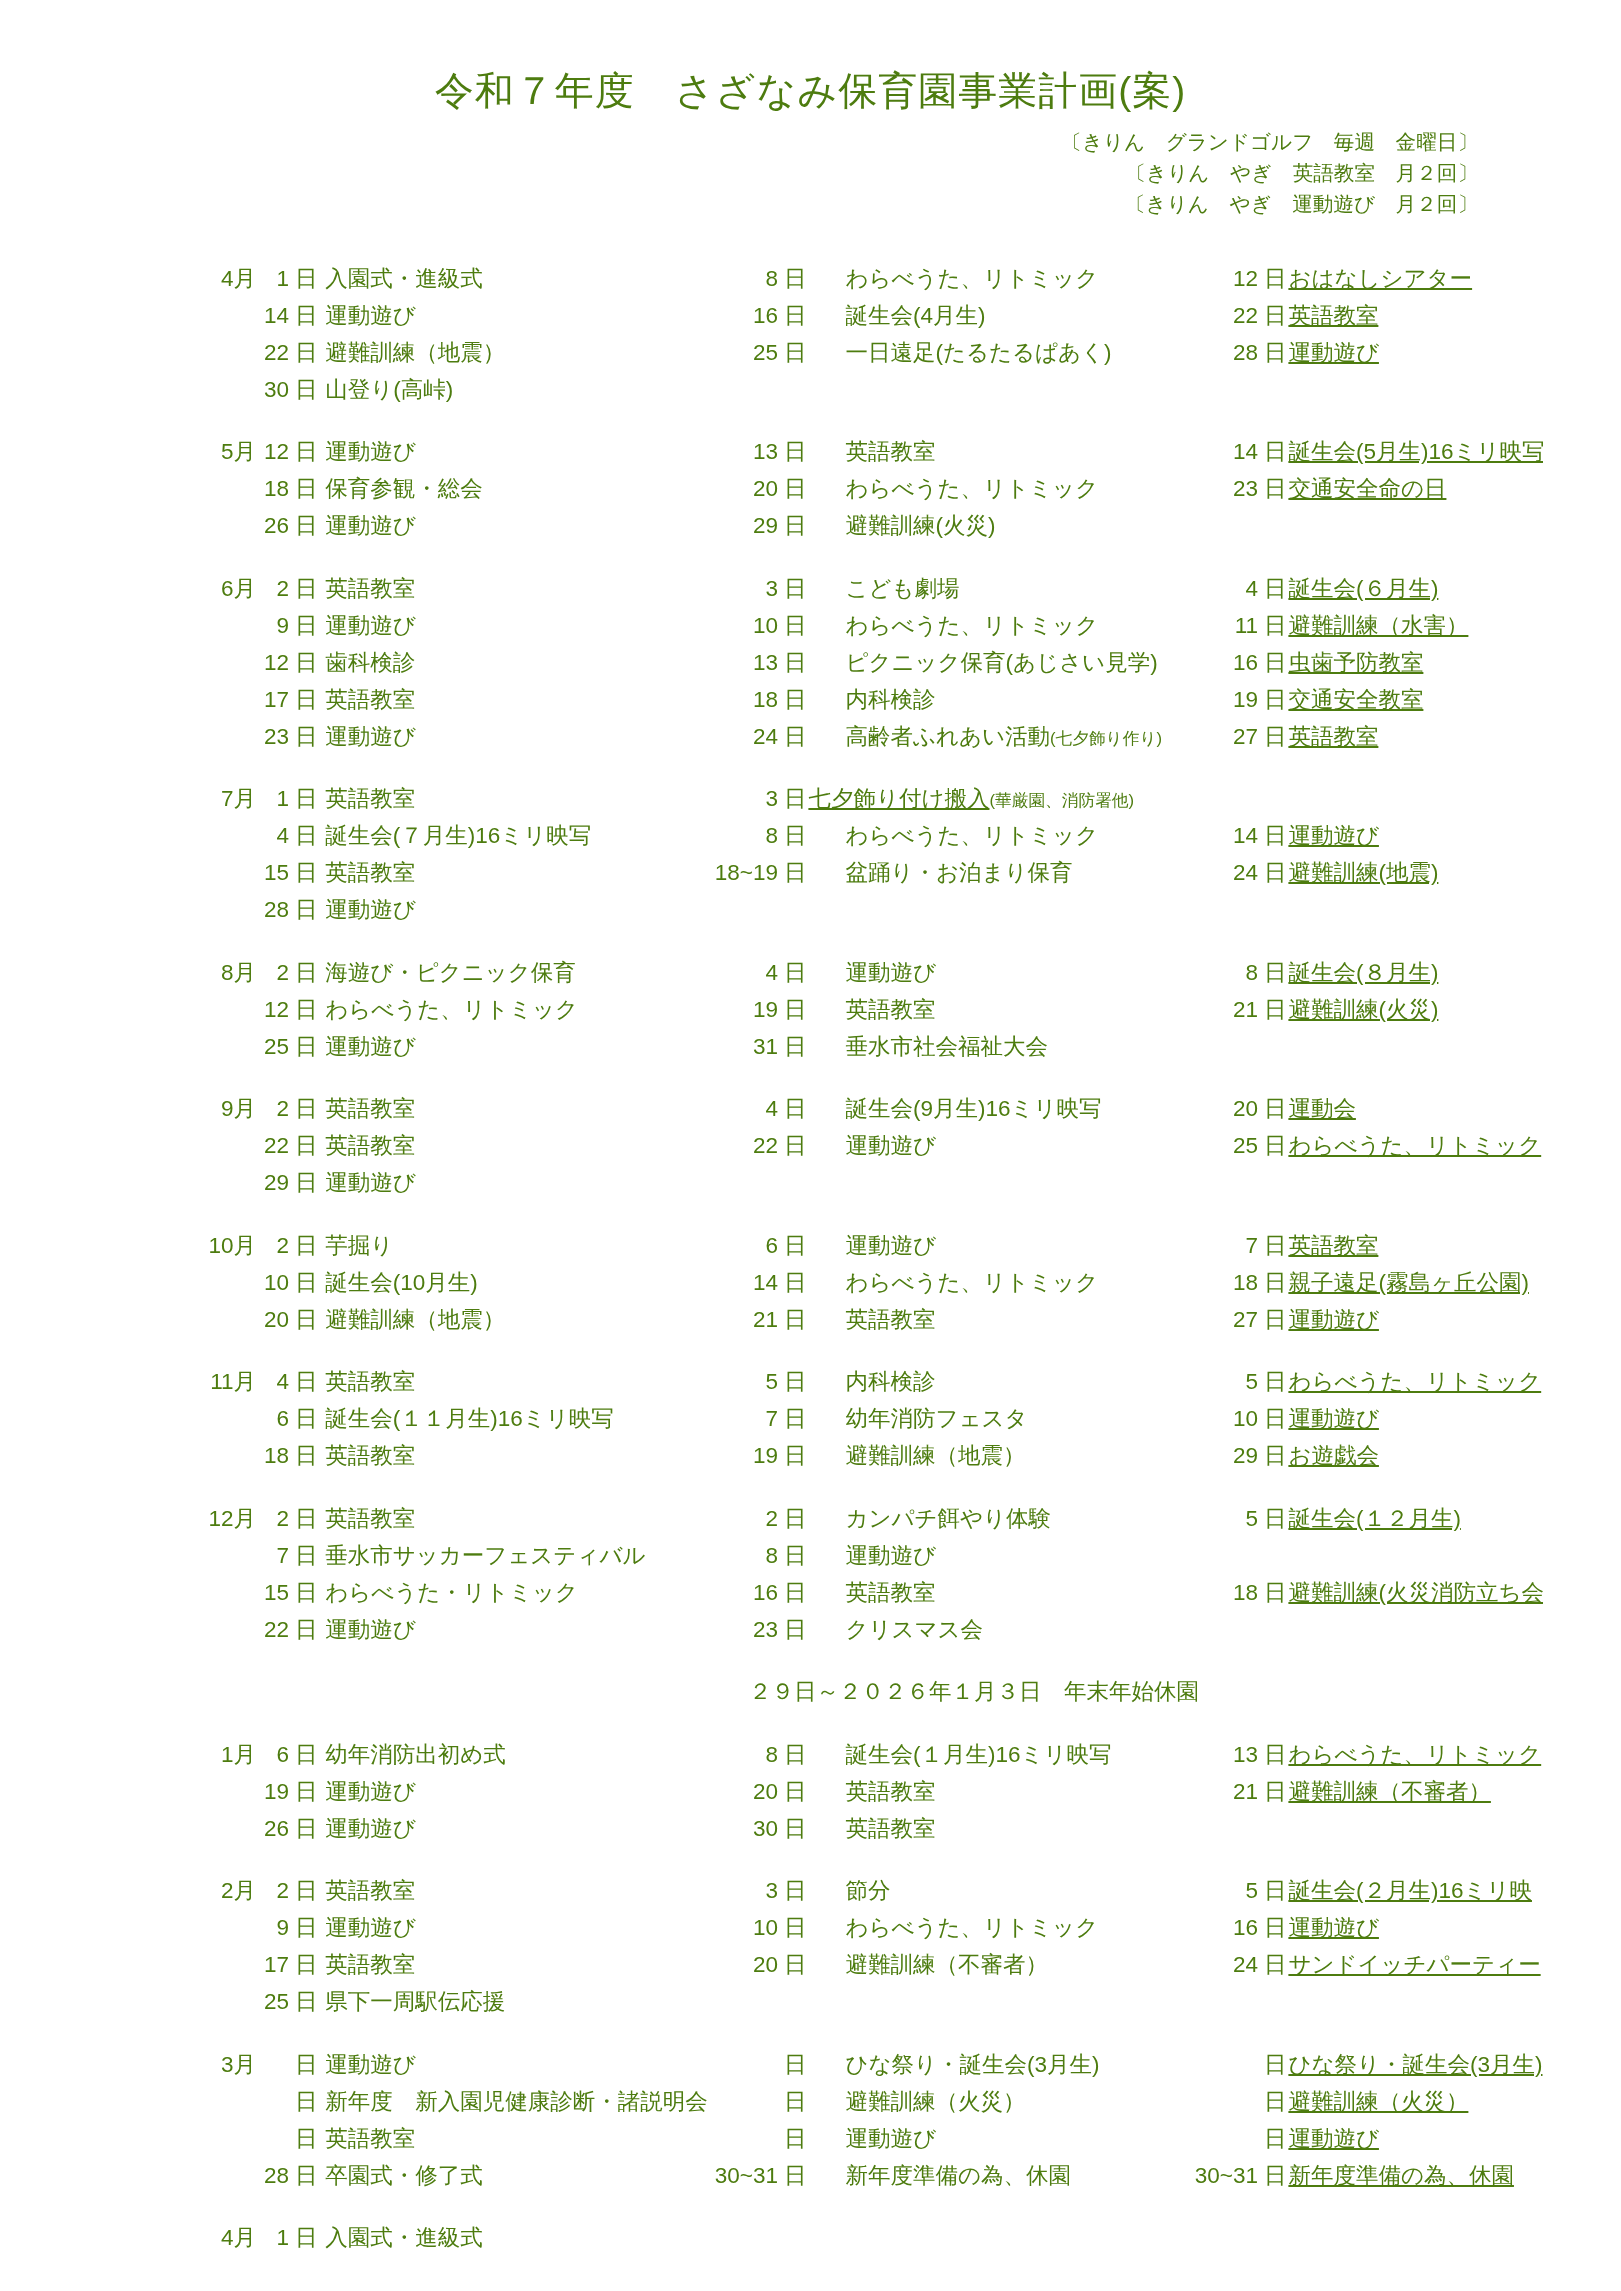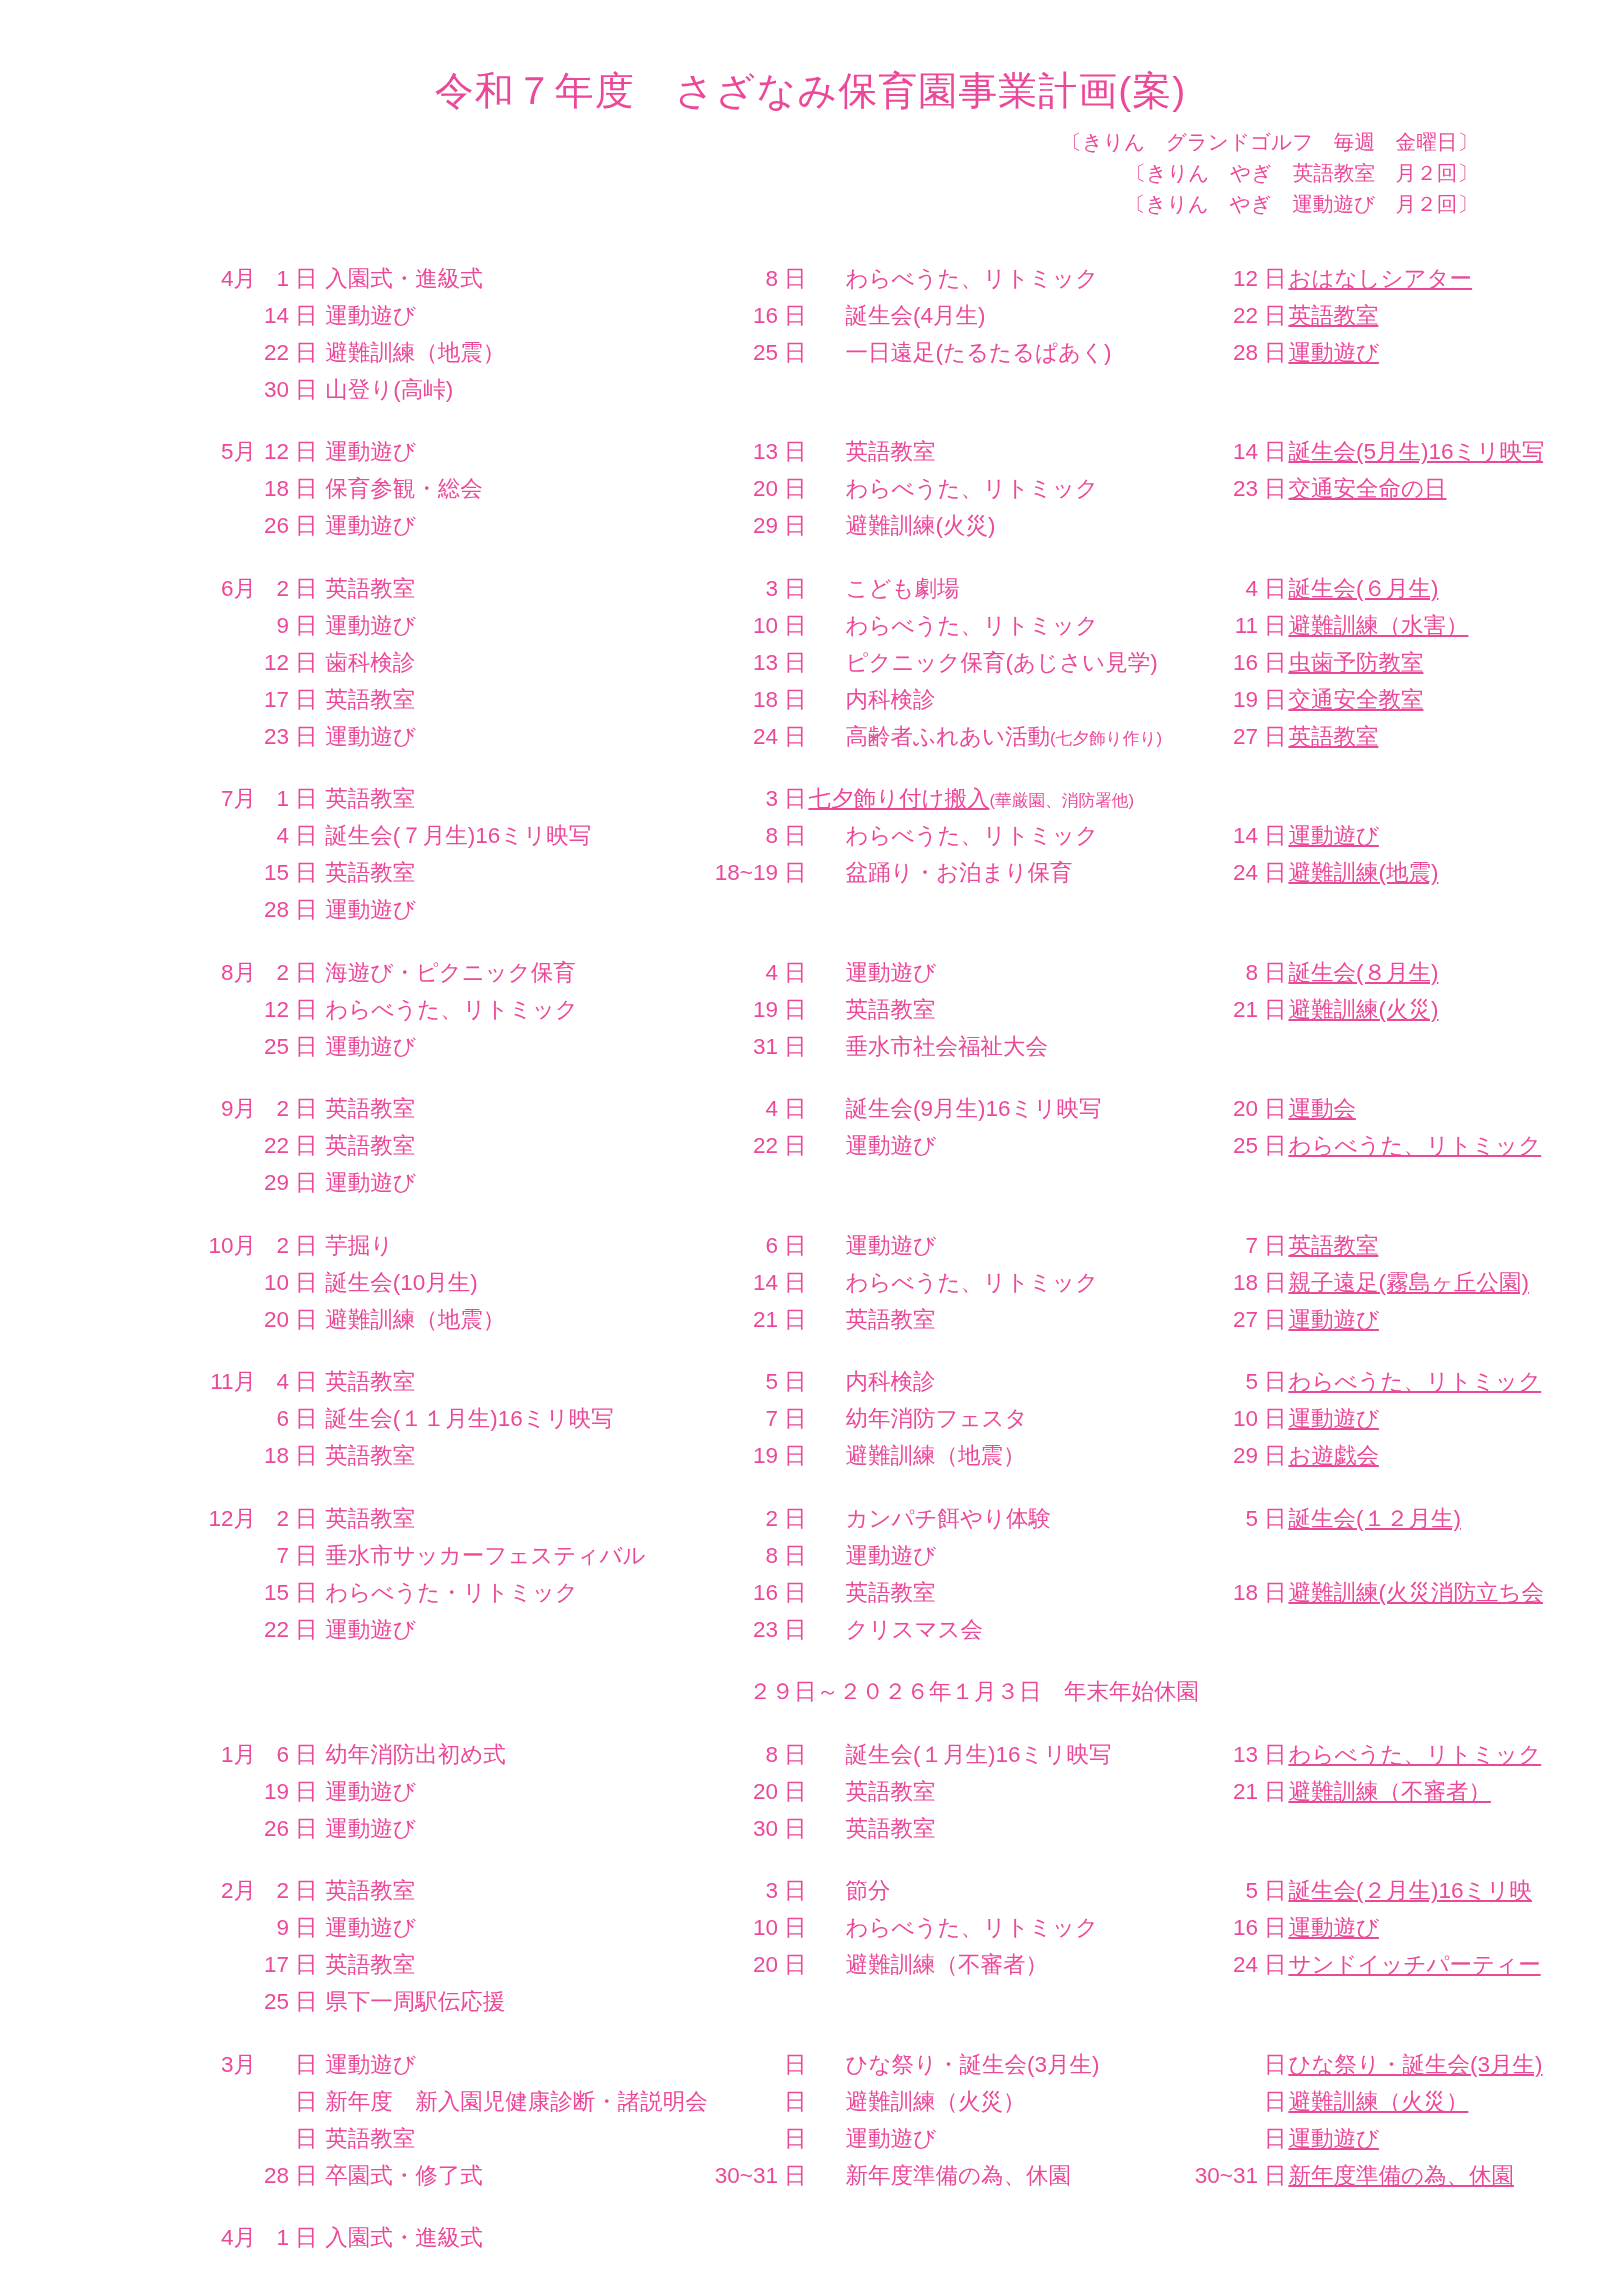--- a/index.html
+++ b/index.html
@@ -2,21 +2,21 @@
 <html><head>
 <meta charset="utf-8">
 <style>
   html, body { margin: 0; padding: 0; background: #ffffff; }
   .page {
     position: relative;
     width: 1465px;
     min-height: 2292px;
     margin: 0 auto;
     background: #ffffff;
-    color: #ec4899;
+    color: #4d7c0f;
     font-family: "Liberation Sans", sans-serif;
     overflow: hidden;
   }
   .title {
     margin: 0;
     padding-top: 65px;
     text-align: center;
     font-size: 39px;
     font-weight: normal;
     line-height: 51px;

